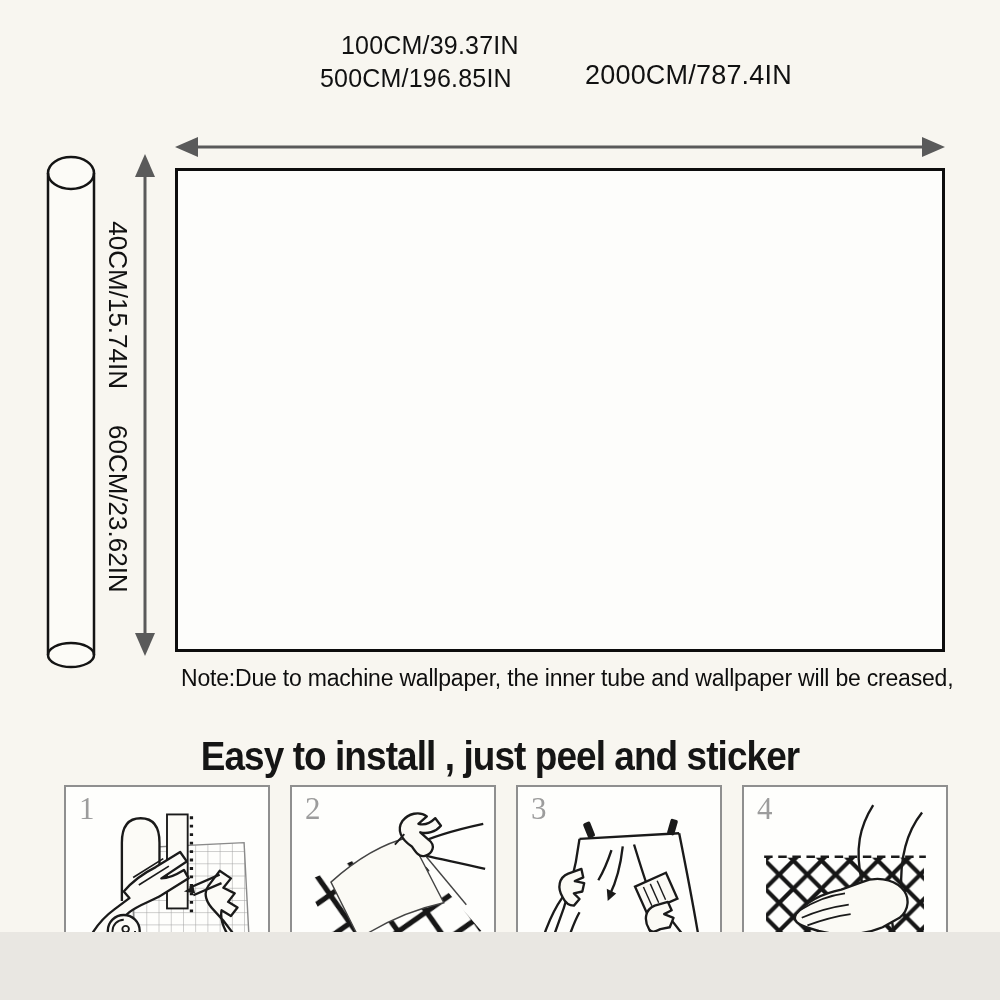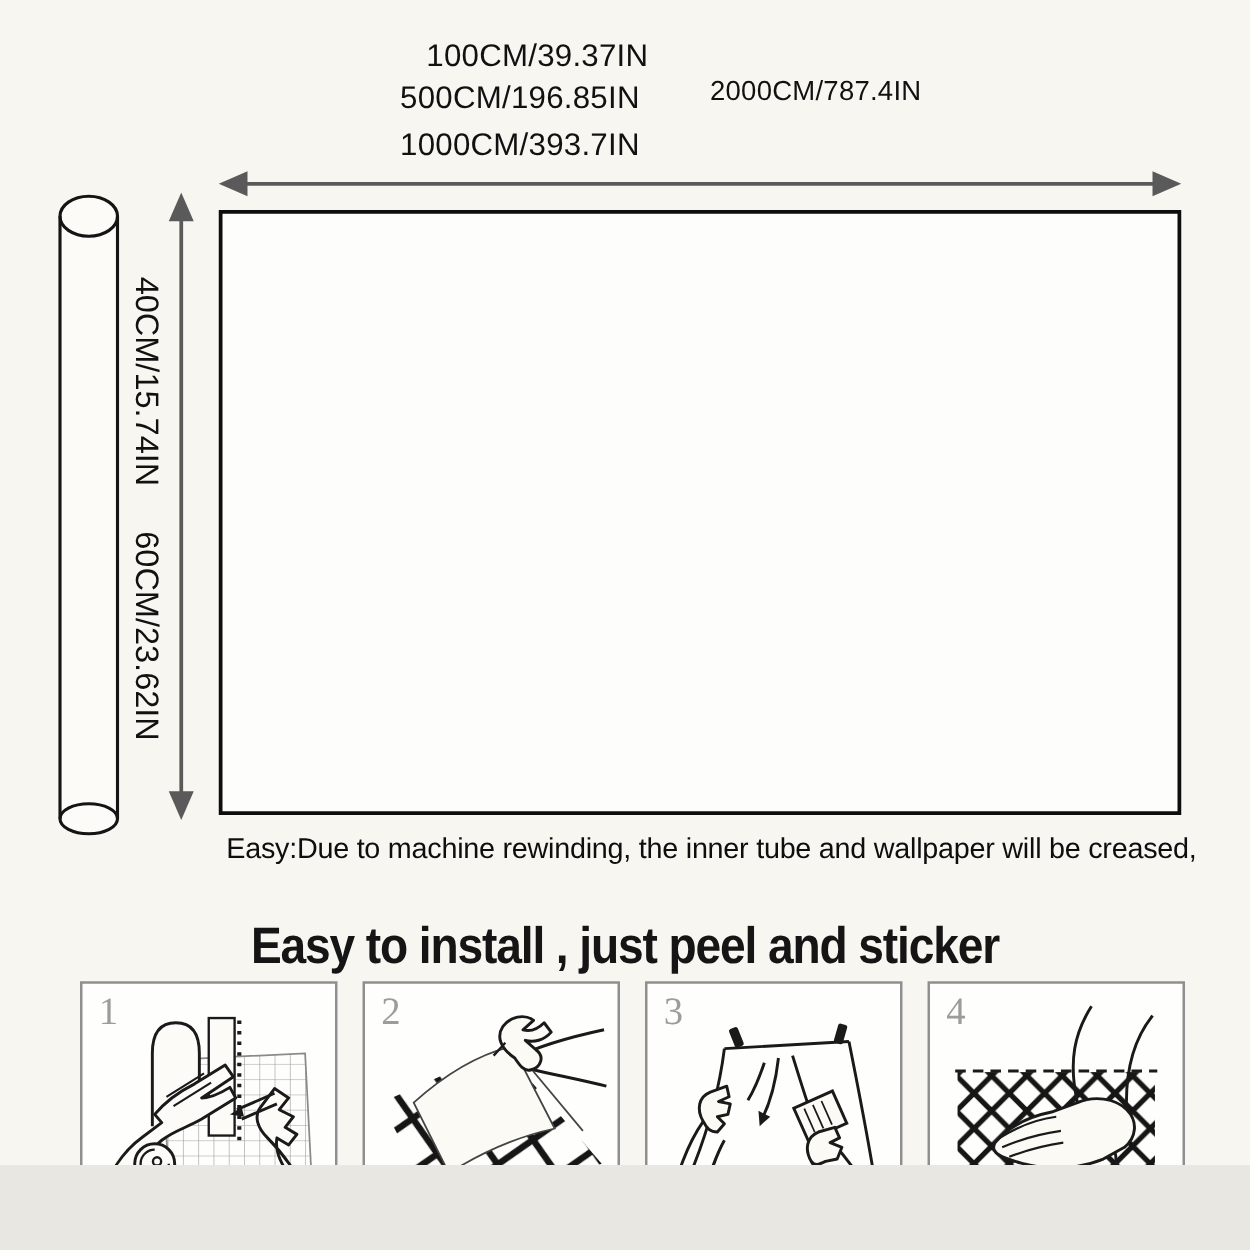--- a/index.html
+++ b/index.html
@@ -6,21 +6,21 @@
   body{font-family:"Liberation Sans",sans-serif;background:#e9e7e2;}
   .canvas{
     position:relative;width:1000px;height:932px;margin:0 auto;
     background:#f8f6f0;overflow:hidden;color:#1a1a1a;
   }
   
   .len-label{position:absolute;font-size:25px;color:#111;white-space:nowrap;letter-spacing:.2px;}
   .len-1{left:341px;top:31px;}
   .len-2{left:320px;top:64px;}
   .len-3{left:320px;top:102px;}
-  .len-4{left:568px;top:60px;font-size:22px;}
+  .len-4{left:585px;top:60px;font-size:27px;}
   
   .diagram-svg{position:absolute;left:0;top:0;width:1000px;height:1000px;pointer-events:none;}
   
   .sheet{
     position:absolute;left:175px;top:168px;width:770px;height:484px;
     background:#fdfdfb;border:3px solid #0d0d0d;box-sizing:border-box;
   }
   
   .side-label{
     position:absolute;left:117px;top:407px;
@@ -49,21 +49,20 @@
   }
   .step-art{position:absolute;left:3px;top:3px;width:196px;height:188px;}
 </style>
 </head>
 <body>
 
 <div class="canvas">
 
   <div class="len-label len-1">100CM/39.37IN</div>
   <div class="len-label len-2">500CM/196.85IN</div>
-  <div class="len-label len-3">1000CM/393.7IN</div>
   <div class="len-label len-4">2000CM/787.4IN</div>
 
   <div class="sheet"></div>
 
   <svg class="diagram-svg" viewBox="0 0 1000 1000">
 
     <g stroke="#5a5a5a" fill="#5a5a5a">
       <line x1="193" y1="147" x2="927" y2="147" stroke-width="3" fill="none"></line>
       <polygon points="175,147 198,137 198,157" stroke="none"></polygon>
       <polygon points="945,147 922,137 922,157" stroke="none"></polygon>
@@ -83,21 +82,21 @@
       <line x1="94" y1="173" x2="94" y2="655" stroke="#141414" stroke-width="2.5"></line>
     </g>
   </svg>
 
   <div class="side-label">
     <span>40CM/15.74IN</span>
     <span>60CM/23.62IN</span>
   </div>
 
   <div class="note">
-    <div>Easy:Due to machine rewinding, the inner tube and wallpaper will be creased,</div>
+    <div>Note:Due to machine wallpaper, the inner tube and wallpaper will be creased,</div>
   </div>
 
   <h1 class="heading">Easy to install , just peel and sticker</h1>
 
   <div class="steps">
 
     <div class="step-box">
       <span class="step-num">1</span>
       <svg class="step-art" viewBox="0 0 200 200">
         <defs>

